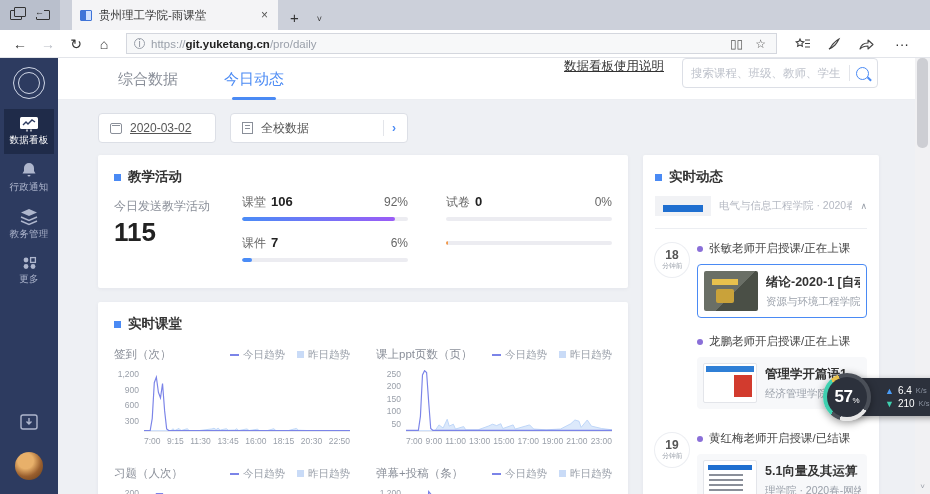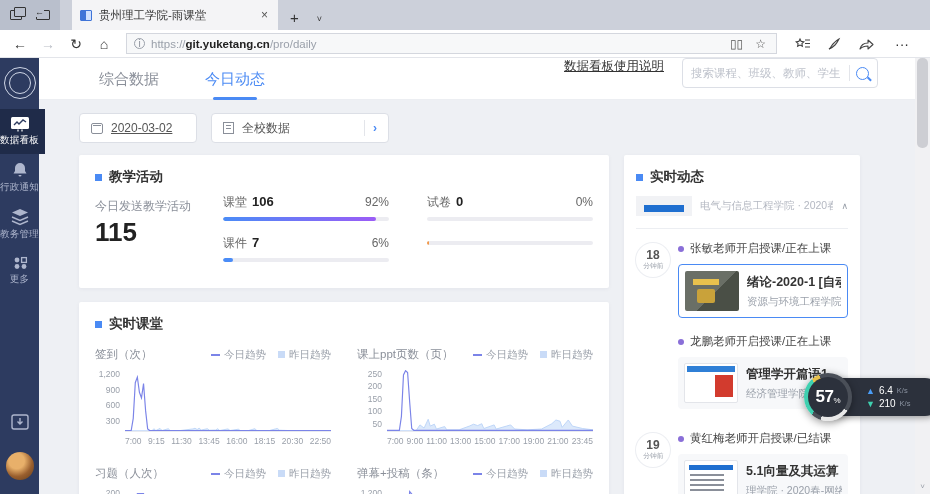--- a/index.html
+++ b/index.html
@@ -24,21 +24,21 @@
   .urlbar { flex:1; height:21px; background:#f7f8f9; border:1px solid #d4d7de; display:flex; align-items:center; padding:0 7px; gap:6px; margin:0 6px; }
   .urlbar .info { font-size:10px; color:#8a8f99; border:1px solid #9aa0aa; border-radius:50%; width:11px; height:11px; line-height:10px; text-align:center; flex:none; }
   .url { font-size:11.5px; color:#9aa0aa; flex:1; white-space:nowrap; }
   .url b { color:#222; font-weight:bold; }
   .urlico { font-size:12px; color:#555; padding:0 3px; }
   .tb-right { display:flex; align-items:center; gap:16px; padding:0 8px; }
   .tb-right svg { display:block; }
 
   
   .app { display:flex; height:436px; }
-  .sidebar { width:39px; background:#2d3b60; display:flex; flex-direction:column; align-items:center; flex:none; }
+  .sidebar { width:58px; background:#2d3b60; display:flex; flex-direction:column; align-items:center; flex:none; }
   .logo { width:32px; height:32px; border:1.6px solid #cfd6e6; border-radius:50%; margin:9px 0 10px; position:relative; }
   .logo:before { content:""; position:absolute; inset:4px; border:1px solid #cfd6e6; border-radius:50%; }
   .snav { width:50px; padding:7px 0; display:flex; flex-direction:column; align-items:center; gap:2px; }
   .snav.active { background:#1f2b49; }
   .snav svg { display:block; }
   .snav-label { font-size:9.5px; color:#aeb6cd; letter-spacing:.3px; }
   .snav.active .snav-label { color:#fff; }
   .side-spacer { flex:1; }
   .side-dl { margin-bottom:16px; }
   .avatar { width:28px; height:28px; border-radius:50%; background:radial-gradient(circle at 38% 32%,#e8b06a 0 30%,#9a5f2e 60%,#5d3a1a); margin-bottom:14px; }
@@ -415,21 +415,21 @@
                 </div>
               <div class="xaxis">
                   <span>7:00</span>
                   <span>9:00</span>
                   <span>11:00</span>
                   <span>13:00</span>
                   <span>15:00</span>
                   <span>17:00</span>
                   <span>19:00</span>
                   <span>21:00</span>
-                  <span>23:45</span>
+                  <span>23:00</span>
                 </div>
             </div>
             <div class="chart">
               <div class="chart-head">
                   <span>习题（人次）</span>
                 <span class="legend">
                     <span class="lg">
                       <i class="dash"></i>
                       <span>今日趋势</span>
                     </span>

